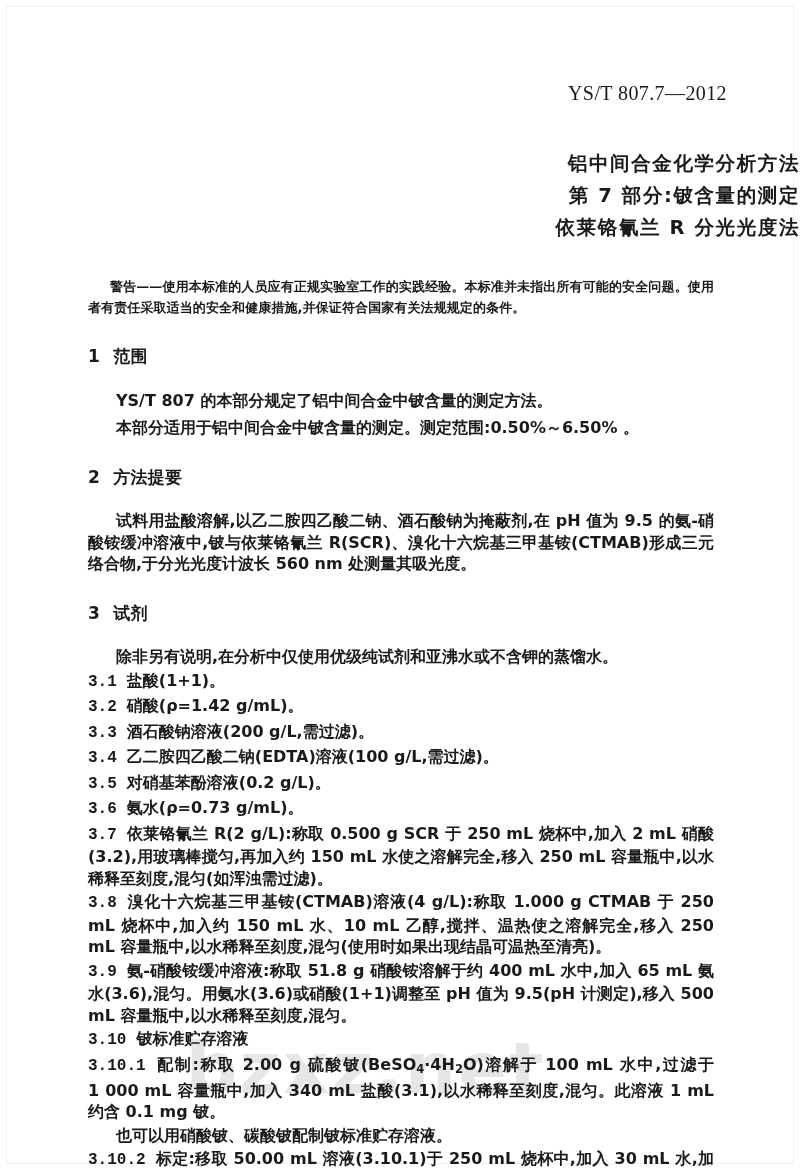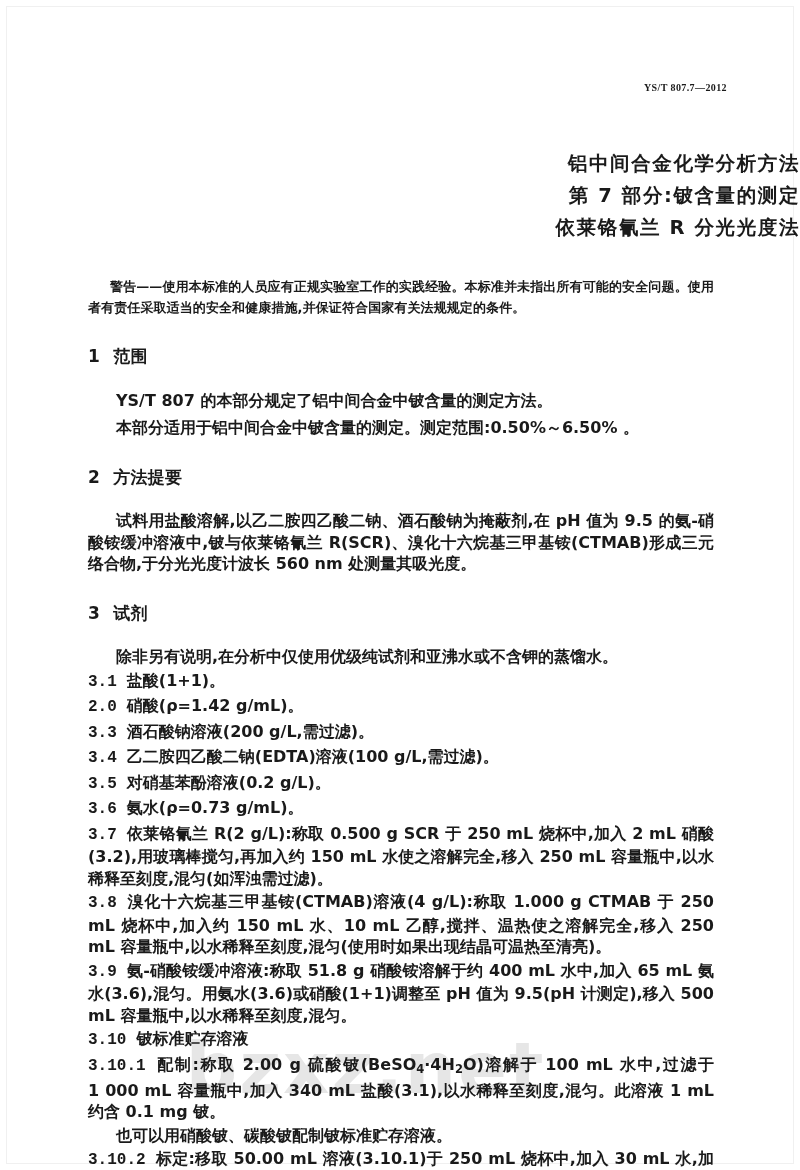--- a/index.html
+++ b/index.html
@@ -49,22 +49,22 @@
     position: relative;
     z-index: 2;
   }
 
   
   .header {
     position: absolute;
     top: 82px;
     right: 73px;
     font-family: "Liberation Serif", serif;
-    font-weight: 700;
-    font-size: 10px;
+    font-weight: 400;
+    font-size: 20px;
     letter-spacing: 0.4px;
     white-space: nowrap;
   }
 
   
   .title-block {
     position: absolute;
     top: 148px;
     left: 0;
     width: 800px;
@@ -164,21 +164,21 @@
       <p class="para cjk">YS/T 807 的本部分规定了铝中间合金中铍含量的测定方法。</p>
       <p class="para tight cjk">本部分适用于铝中间合金中铍含量的测定。测定范围:0.50%～6.50% 。</p>
 
       <p class="sec-head"><span class="num">2</span><span>方法提要</span></p>
       <p class="para cjk">试料用盐酸溶解,以乙二胺四乙酸二钠、酒石酸钠为掩蔽剂,在 pH 值为 9.5 的氨-硝酸铵缓冲溶液中,铍与依莱铬氰兰 R(SCR)、溴化十六烷基三甲基铵(CTMAB)形成三元络合物,于分光光度计波长 560 nm 处测量其吸光度。</p>
 
       <p class="sec-head"><span class="num">3</span><span>试剂</span></p>
       <p class="para cjk">除非另有说明,在分析中仅使用优级纯试剂和亚沸水或不含钾的蒸馏水。</p>
 
       <p class="item cjk"><span class="num">3.1</span><span>盐酸(1+1)。</span></p>
-      <p class="item cjk"><span class="num">2.0</span><span>硝酸(ρ=1.42 g/mL)。</span></p>
+      <p class="item cjk"><span class="num">3.2</span><span>硝酸(ρ=1.42 g/mL)。</span></p>
       <p class="item cjk"><span class="num">3.3</span><span>酒石酸钠溶液(200 g/L,需过滤)。</span></p>
       <p class="item cjk"><span class="num">3.4</span><span>乙二胺四乙酸二钠(EDTA)溶液(100 g/L,需过滤)。</span></p>
       <p class="item cjk"><span class="num">3.5</span><span>对硝基苯酚溶液(0.2 g/L)。</span></p>
       <p class="item cjk"><span class="num">3.6</span><span>氨水(ρ=0.73 g/mL)。</span></p>
       <p class="item cjk"><span class="num">3.7</span><span>依莱铬氰兰 R(2 g/L):称取 0.500 g SCR 于 250 mL 烧杯中,加入 2 mL 硝酸(3.2),用玻璃棒搅匀,再加入约 150 mL 水使之溶解完全,移入 250 mL 容量瓶中,以水稀释至刻度,混匀(如浑浊需过滤)。</span></p>
       <p class="item cjk"><span class="num">3.8</span><span>溴化十六烷基三甲基铵(CTMAB)溶液(4 g/L):称取 1.000 g CTMAB 于 250 mL 烧杯中,加入约 150 mL 水、10 mL 乙醇,搅拌、温热使之溶解完全,移入 250 mL 容量瓶中,以水稀释至刻度,混匀(使用时如果出现结晶可温热至清亮)。</span></p>
       <p class="item cjk"><span class="num">3.9</span><span>氨-硝酸铵缓冲溶液:称取 51.8 g 硝酸铵溶解于约 400 mL 水中,加入 65 mL 氨水(3.6),混匀。用氨水(3.6)或硝酸(1+1)调整至 pH 值为 9.5(pH 计测定),移入 500 mL 容量瓶中,以水稀释至刻度,混匀。</span></p>
       <p class="item cjk"><span class="num">3.10</span><span>铍标准贮存溶液</span></p>
       <p class="item cjk"><span class="num">3.10.1</span><span>配制:称取 2.00 g 硫酸铍(BeSO<sub>4</sub>·4H<sub>2</sub>O)溶解于 100 mL 水中,过滤于 1&nbsp;000 mL 容量瓶中,加入 340 mL 盐酸(3.1),以水稀释至刻度,混匀。此溶液 1 mL 约含 0.1 mg 铍。</span></p>
       <p class="item cjk" style="text-indent:28px">也可以用硝酸铍、碳酸铍配制铍标准贮存溶液。</p>

